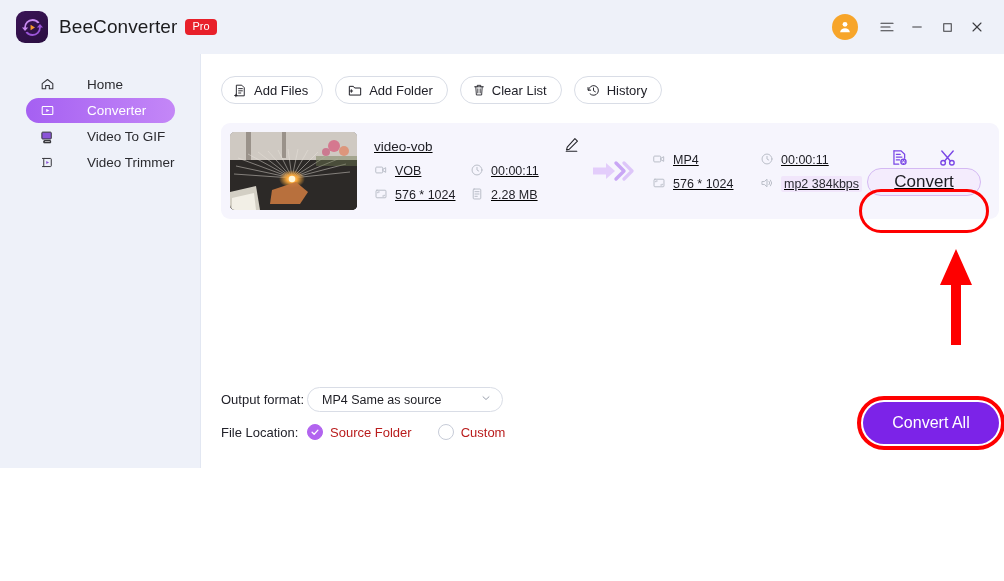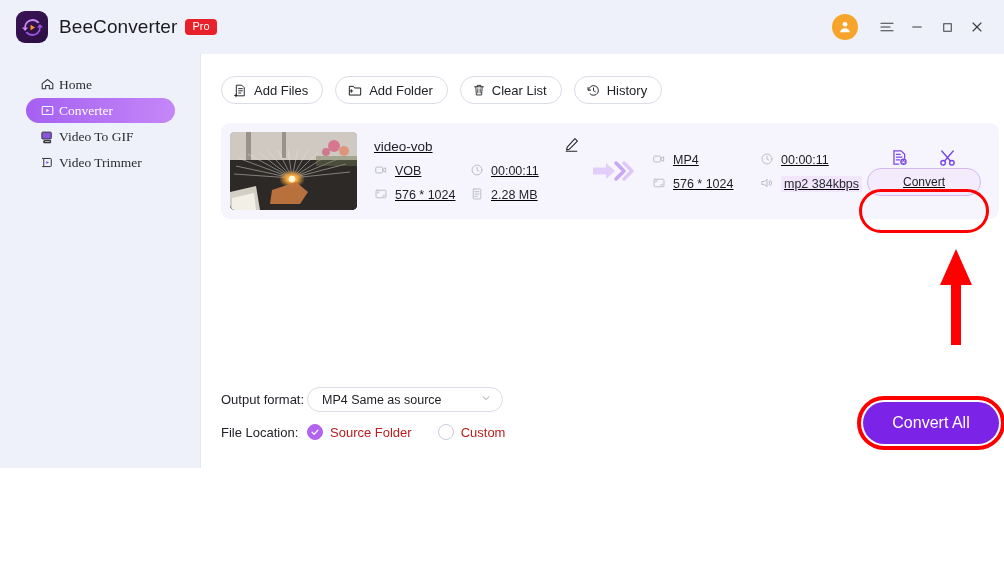--- a/index.html
+++ b/index.html
@@ -58,21 +58,21 @@
     display:flex; align-items:center; height: 25px;
     margin: 0 25px 0 26px; padding-left: 0;
     border-radius: 14px; cursor: pointer;
     color:#2b2b30; font-size: 13.5px;
     margin-bottom: 1px;
   }
   .nav-item .nav-ico {
     width: 22px; flex:0 0 22px; display:flex; align-items:center; justify-content:center;
     margin-left: 10px;
   }
-  .nav-item .nav-label { margin-left: 1px; font-family: Liberation Serif, serif; }
+  .nav-item .nav-label { margin-left: 29px; }
   .nav-item.active {
     background: linear-gradient(90deg,#a560f2 0%,#c487f7 100%);
     color: #ffffff;
   }
   .nav-wrap { padding: 8px 0 0 0; }
 
   
   .main {
     flex: 1 1 auto; background:#ffffff; position:relative;
     display:flex; flex-direction:column;
@@ -130,21 +130,21 @@
     margin-left: auto; display:flex; flex-direction:column;
     align-items:center; justify-content:center; gap: 12px;
     padding-right: 4px; position: relative;
   }
   .ra-icons { display:flex; gap: 28px; align-items:center; justify-content:center; }
   .ra-icon { cursor:pointer; display:flex; }
   .convert-btn {
     width: 114px; height: 28px; border-radius: 15px;
     background:#f4ecfd; border:1px solid #d4b9f3;
     display:flex; align-items:center; justify-content:center;
-    font-size:12px; color:#1c1c22; cursor:pointer;
+    font-size:17px; color:#1c1c22; cursor:pointer;
   }
   .convert-ring {
     position:absolute; left: -8px; top: 42px;
     width: 130px; height: 44px; border: 3px solid #fe0000;
     border-radius: 24px; pointer-events:none;
   }
   .ra-wrap { position:relative; }
 
   
   .red-arrow { position:absolute; left: 936px; top: 247px; z-index: 9; }

